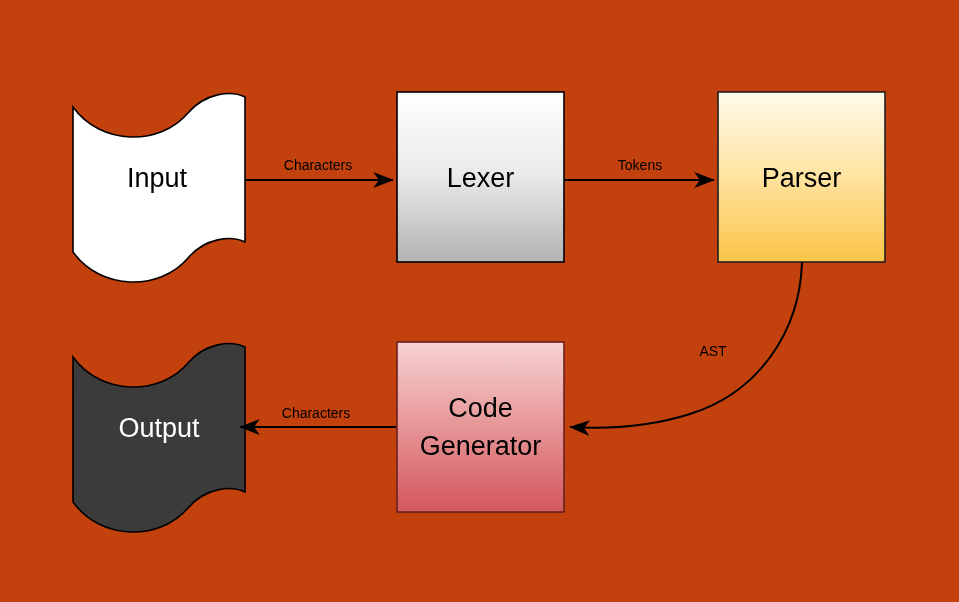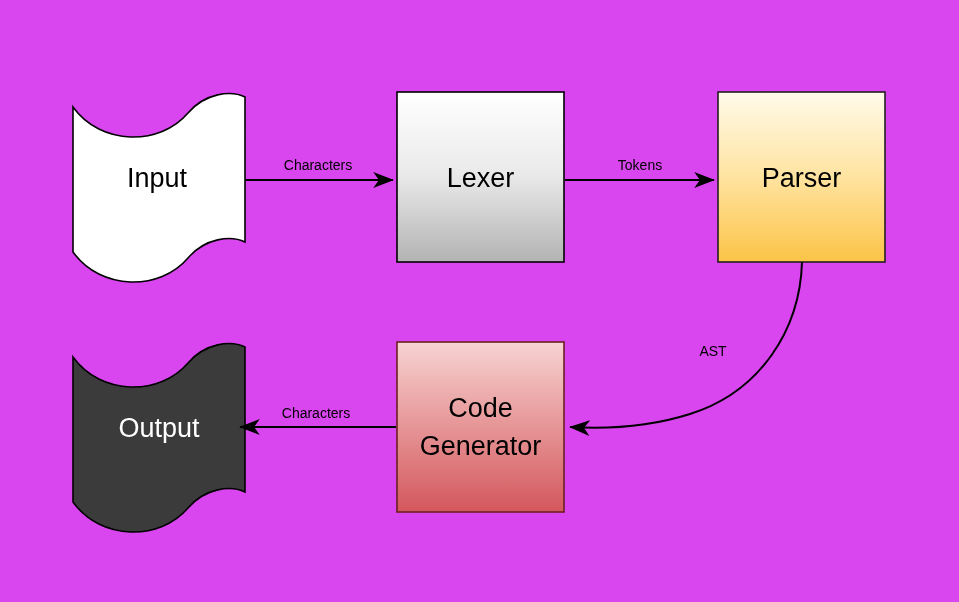--- a/index.html
+++ b/index.html
@@ -9,21 +9,21 @@
     background: #ffffff;
   }
   body {
     font-family: "Liberation Sans", sans-serif;
     -webkit-font-smoothing: antialiased;
   }
   #canvas {
     position: relative;
     width: 959px;
     height: 602px;
-    background: #d946ef;
+    background: #c2410c;
     overflow: hidden;
     text-align: center;
   }
   #diagram-svg {
     position: absolute;
     left: 0;
     top: 0;
     width: 959px;
     height: 602px;
   }

